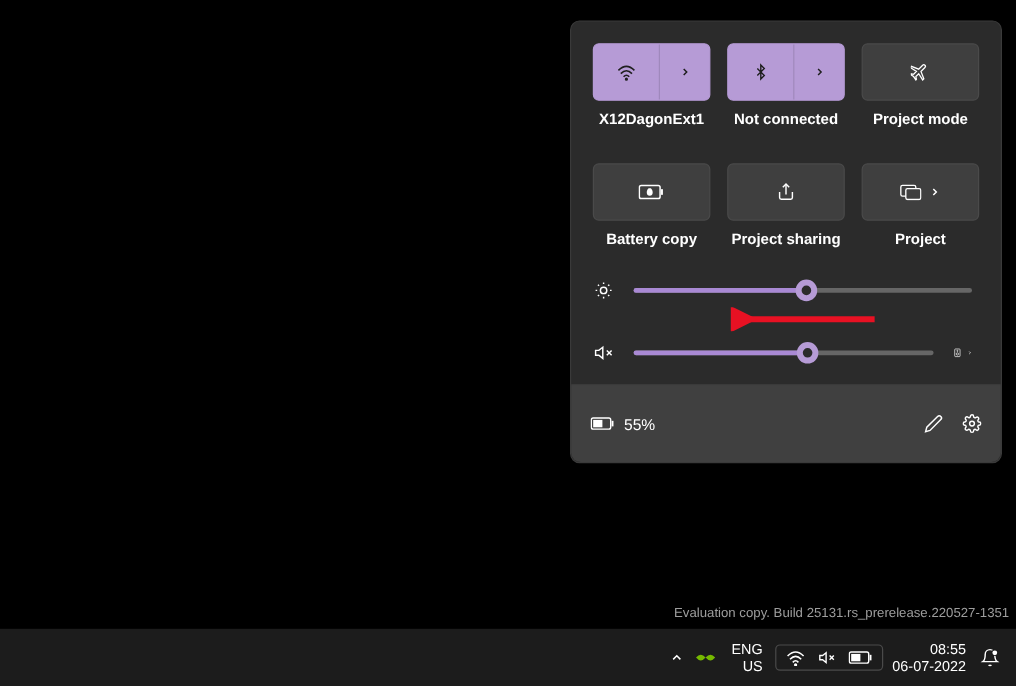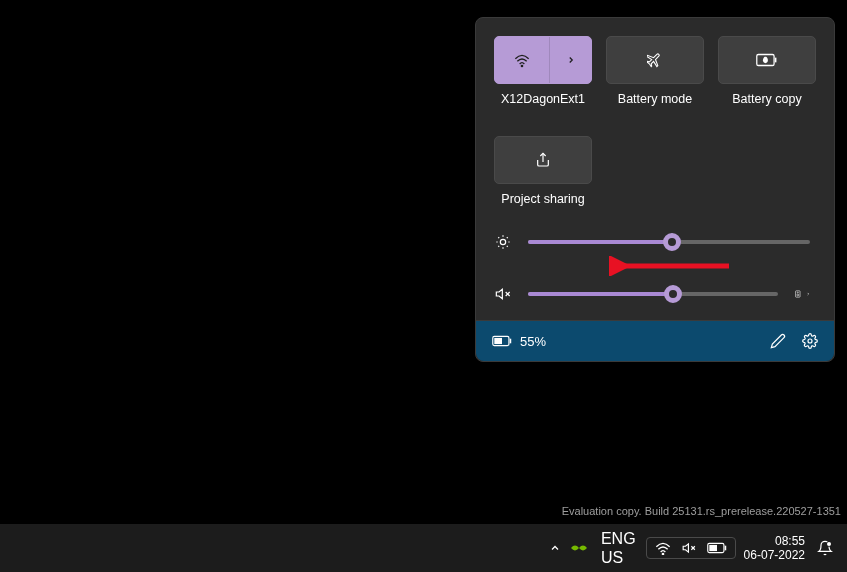--- a/index.html
+++ b/index.html
@@ -63,20 +63,21 @@
   }
   .tile-btn:not(.active).split .chev { border-left-color: rgba(255,255,255,.12); }
   .tile-btn.haschev { gap: 6px; }
   .tile-label {
     margin-top: 8px;
     font-size: 12.5px;
     color: #fff;
     white-space: nowrap;
     text-align:center;
     margin-bottom: 22px;
+    font-weight: bold;
   }
   .sliders {
     padding: 6px 24px 18px 18px;
     display: flex;
     flex-direction: column;
     gap: 36px;
   }
   .slider-row {
     display: flex;
     align-items: center;
@@ -103,23 +104,23 @@
     height: 18px;
     background: #2b2b2b;
     border: 5px solid #b69bd6;
     border-radius: 50%;
     transform: translate(-50%, -50%);
   }
   .slider-after-icon { width: 16px; display:flex;align-items:center;gap:4px;color:#fff;}
   .panel-footer {
     display: flex;
     align-items: center;
-    padding: 12px 16px;
+    padding: 24px 16px;
     border-top: 1px solid #3a3a3a;
-    background: #0c4a6e;
+    background: #404040;
     border-radius: 0 0 8px 8px;
   }
   .battery-status {
     display: flex;
     align-items: center;
     gap: 8px;
     font-size: 13px;
   }
   .footer-spacer { flex: 1; }
   .footer-icon { margin-left: 16px; cursor:pointer; display:flex;}
@@ -159,23 +160,23 @@
     color: #fff;
   }
   .tray-group {
     display: flex;
     align-items: center;
     gap: 10px;
     padding: 3px 8px;
     border-radius: 4px;
   }
   .lang {
-    text-align: left;
+    text-align: right;
     line-height: 1.2;
-    font-size: 16px;
+    font-size: 12px;
     padding: 0 4px;
   }
   .clock {
     text-align: right;
     line-height: 1.2;
     font-size: 12px;
     padding: 0 2px;
   }
   svg { display:block; }
 </style>
@@ -200,28 +201,47 @@
             <span>
               <svg width="10" height="10" viewBox="0 0 24 24" fill="none" stroke="#1f1f1f" stroke-width="3">
                 <polyline points="9 18 15 12 9 6"></polyline>
               </svg>
             </span>
           </div>
         </div>
         <div class="tile-label">X12DagonExt1</div>
       </div>
       <div class="tile">
+        <div class="tile-btn active split">
+          <div class="main">
+            <span>
+              <svg width="14" height="16" viewBox="0 0 24 24" fill="none" stroke="#1f1f1f" stroke-width="2">
+                <path d="M7 7l10 10-5 5V2l5 5L7 17"></path>
+              </svg>
+            </span>
+          </div>
+          <div class="chev">
+            <span>
+              <svg width="10" height="10" viewBox="0 0 24 24" fill="none" stroke="#1f1f1f" stroke-width="3">
+                <polyline points="9 18 15 12 9 6"></polyline>
+              </svg>
+            </span>
+          </div>
+        </div>
+        <div class="tile-label">Not connected</div>
+      </div>
+      <div class="tile">
         <div class="tile-btn">
           <span>
             <svg width="16" height="16" viewBox="0 0 24 24" fill="none" stroke="#ffffff" stroke-width="1.6">
               <path d="M21 15l-9-4V4a2 2 0 0 0-4 0v7l-9 4v2l9-2v5l-3 2v1l5-1 5 1v-1l-3-2v-5l9 2z" transform="rotate(45 12 12)"></path>
             </svg>
           </span>
         </div>
-        <div class="tile-label">Battery mode</div>
+        <div class="tile-label">Project mode</div>
       </div>
       <div class="tile">
         <div class="tile-btn">
           <span>
             <svg width="22" height="14" viewBox="0 0 28 16" fill="none" stroke="#ffffff" stroke-width="1.6">
               <rect x="1" y="1" width="22" height="14" rx="2"></rect>
               <rect x="24" y="5" width="2" height="6" fill="#ffffff" stroke="none"></rect>
               <path d="M11 4 C8 6 8 12 12 12 C16 12 16 6 13 4 Z" fill="#ffffff" stroke="none"></path>
             </svg>
           </span>
@@ -232,20 +252,36 @@
         <div class="tile-btn">
           <span>
             <svg width="16" height="16" viewBox="0 0 24 24" fill="none" stroke="#ffffff" stroke-width="1.8">
               <path d="M4 12v7a2 2 0 0 0 2 2h12a2 2 0 0 0 2-2v-7"></path>
               <polyline points="16 6 12 2 8 6"></polyline>
               <line x1="12" y1="2" x2="12" y2="15"></line>
             </svg>
           </span>
         </div>
         <div class="tile-label">Project sharing</div>
+      </div>
+      <div class="tile">
+        <div class="tile-btn haschev">
+          <span>
+            <svg width="18" height="14" viewBox="0 0 26 18" fill="none" stroke="#ffffff" stroke-width="1.6">
+              <rect x="1" y="1" width="18" height="13" rx="2"></rect>
+              <rect x="7" y="5" width="18" height="13" rx="2" fill="#3f3f3f"></rect>
+            </svg>
+          </span>
+          <span>
+            <svg width="10" height="10" viewBox="0 0 24 24" fill="none" stroke="#ffffff" stroke-width="3">
+              <polyline points="9 18 15 12 9 6"></polyline>
+            </svg>
+          </span>
+        </div>
+        <div class="tile-label">Project</div>
       </div>
     </div>
 
   <div class="sliders">
     <div class="slider-row">
       <span class="slider-icon">
         <svg width="16" height="16" viewBox="0 0 24 24" fill="none" stroke="currentColor" stroke-width="1.8">
             <circle cx="12" cy="12" r="4"></circle>
             <line x1="12" y1="2" x2="12" y2="4"></line>
             <line x1="12" y1="20" x2="12" y2="22"></line>

